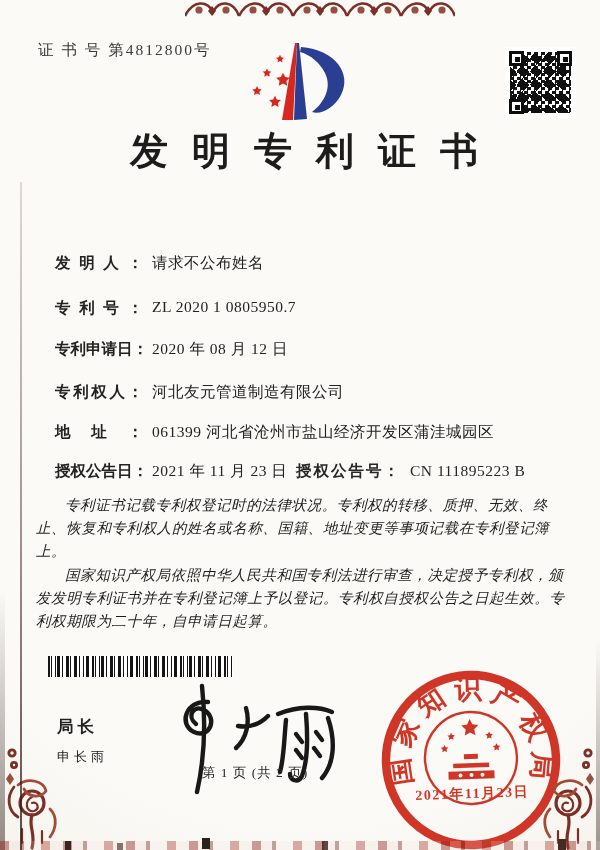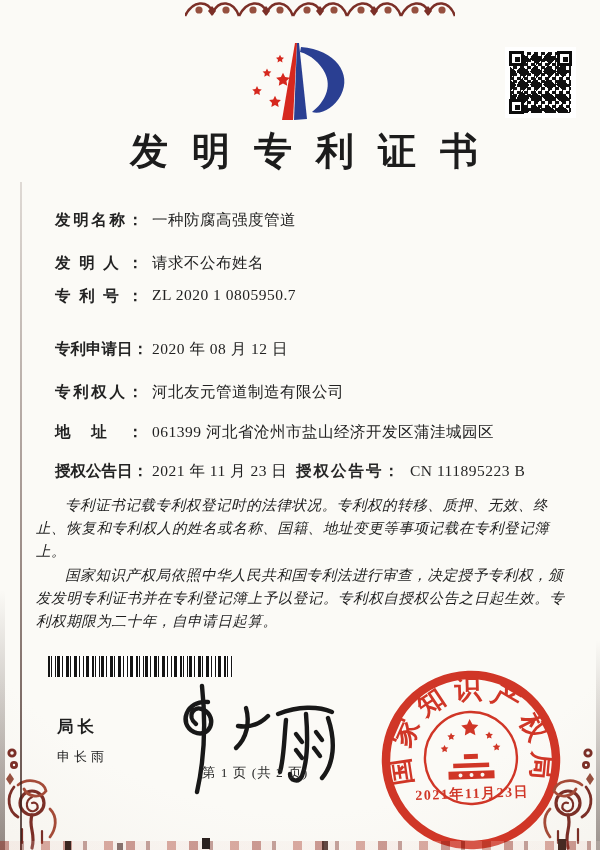--- a/index.html
+++ b/index.html
@@ -88,20 +88,21 @@
         <path d="M27,10 l4,5 -4,5 -4,-5 Z" fill="#7b2f27"></path>
       </g>
     </defs>
     <use href="#motif" x="0"></use>
       <use href="#motif" x="54"></use>
       <use href="#motif" x="108"></use>
     <use href="#motif" x="162"></use>
       <use href="#motif" x="216"></use>
   </svg>
 
+  <div class="cert-no">证 书 号 第4812800号</div>
 
   <svg class="logo" viewBox="0 0 140 95">
     <defs>
       <path id="star" d="M0,-1 L0.294,-0.405 L0.951,-0.309 L0.476,0.155 L0.588,0.809 L0,0.5 L-0.588,0.809 L-0.476,0.155 L-0.951,-0.309 L-0.294,-0.405 Z"></path>
     </defs>
     <polygon points="65,3 67,3 63,80 52,80" fill="#d6281e"></polygon>
     <polygon points="67,3 69,3 77,79 64,80" fill="#2a3f92"></polygon>
     <path d="M71,7 C106,10 122,34 111,55 C104,68 91,75 82,72 C95,62 102,47 95,33 C90,23 81,15 70,12 Z" fill="#2a3f92"></path>
     <use href="#star" transform="translate(50,19) scale(4.2)" fill="#d6281e"></use>
     <use href="#star" transform="translate(37,33) scale(4.6)" fill="#d6281e"></use>
@@ -112,27 +113,24 @@
 
   <div class="qr">
     <div class="qr-noise"></div>
     <div class="qr-eye tl"></div>
     <div class="qr-eye tr"></div>
     <div class="qr-eye bl"></div>
   </div>
 
   <div class="title">发明专利证书</div>
 
-  <div class="frow" style="top:210px">
-    <span class="flabel">发明名称：</span><span class="fvalue">一种防腐高强度管道</span>
-  </div>
   <div class="frow" style="top:253px">
     <span class="flabel">发明人：</span><span class="fvalue">请求不公布姓名</span>
   </div>
-  <div class="frow" style="top:286px">
+  <div class="frow" style="top:298px">
     <span class="flabel">专利号：</span><span class="fvalue">ZL 2020 1 0805950.7</span>
   </div>
   <div class="frow" style="top:339px">
     <span class="flabel">专利申请日：</span><span class="fvalue">2020 年 08 月 12 日</span>
   </div>
   <div class="frow" style="top:382px">
     <span class="flabel">专利权人：</span><span class="fvalue">河北友元管道制造有限公司</span>
   </div>
   <div class="frow" style="top:422px">
     <span class="flabel">地址：</span><span class="fvalue">061399 河北省沧州市盐山经济开发区蒲洼城园区</span>

